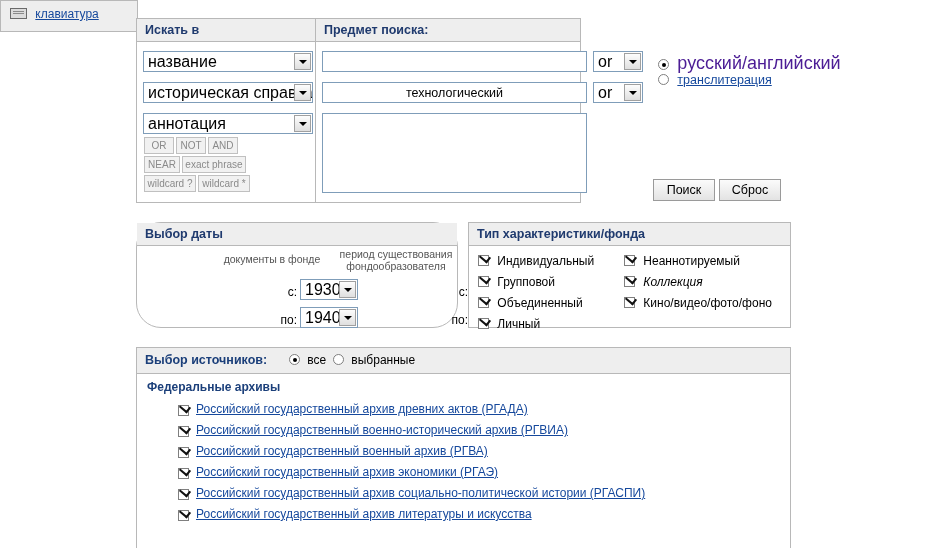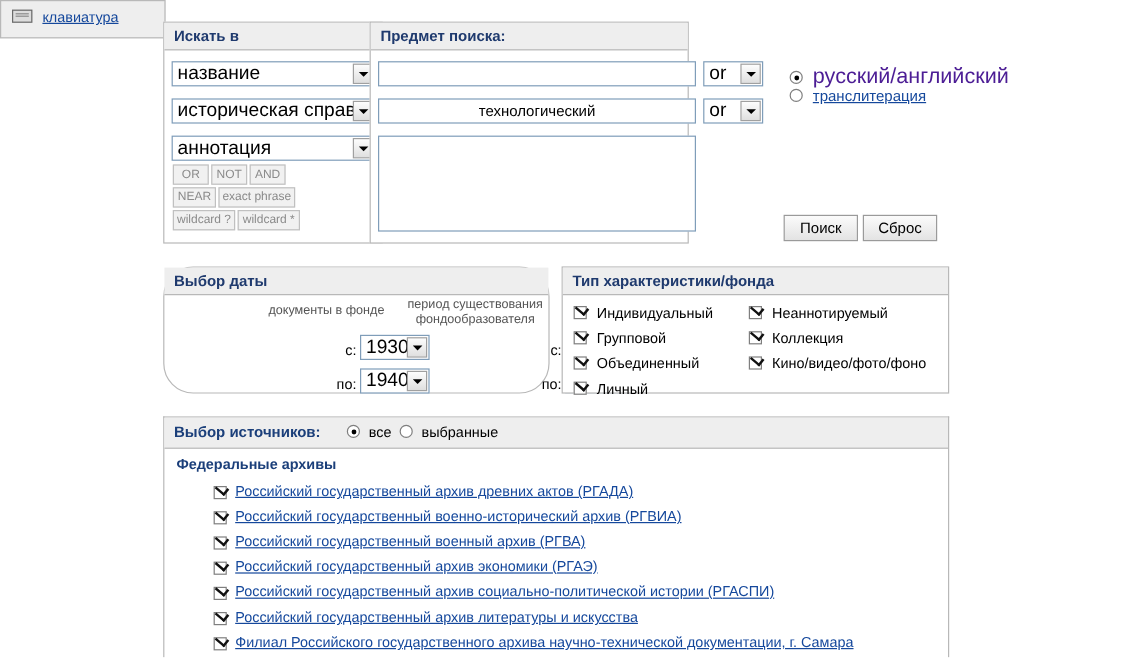--- a/index.html
+++ b/index.html
@@ -37,21 +37,21 @@
   .bluehead {
     color: #1b3f7a;
     font-weight: bold;
   }
 
   
   #search-in-panel {
     left: 136px; top: 18px; width: 183px; height: 185px;
   }
   #search-subject-panel {
-    left: 308px; top: 18px; width: 266px; height: 185px;
+    left: 315px; top: 18px; width: 266px; height: 185px;
   }
   #lang-panel {
     left: 653px; top: 18px; width: 138px; height: 32px;
     border: 1px solid #b8b8b8;
     background: #eeeeee;
     box-sizing: border-box;
   }
 
   .selectbox {
     position: absolute;
@@ -368,21 +368,21 @@
     </div>
     <div style="position:absolute; left:9px; top:94px;">
       <span class="cb on"></span>
       <span style="margin-left:5px;">Личный</span>
     </div>
 
     <div style="position:absolute; left:155px; top:31px;">
       <span class="cb on"></span>
       <span style="margin-left:5px;">Неаннотируемый</span>
     </div>
-    <div style="position:absolute; left:155px; top:52px;">
+    <div style="position:absolute; left:155px; top:52px;font-style:italic;">
       <span class="cb on"></span>
       <span style="margin-left:5px;">Коллекция</span>
     </div>
     <div style="position:absolute; left:155px; top:73px;">
       <span class="cb on"></span>
       <span style="margin-left:5px;">Кино/видео/фото/фоно</span>
     </div>
   </div>
 
   <div class="panel" id="sources-panel">
@@ -418,20 +418,16 @@
         <span class="txt">Российский государственный архив экономики (РГАЭ)</span>
       </div>
       <div class="archive-row">
         <span class="cbwrap"><span class="cb on"></span></span>
         <span class="txt">Российский государственный архив социально-политической истории (РГАСПИ)</span>
       </div>
       <div class="archive-row">
         <span class="cbwrap"><span class="cb on"></span></span>
         <span class="txt">Российский государственный архив литературы и искусства</span>
       </div>
-      <div class="archive-row">
-        <span class="cbwrap"><span class="cb on"></span></span>
-        <span class="txt">Филиал Российского государственного архива научно-технической документации, г. Самара</span>
-      </div>
     </div>
   </div>
 
 </div>
 
 </body></html>

